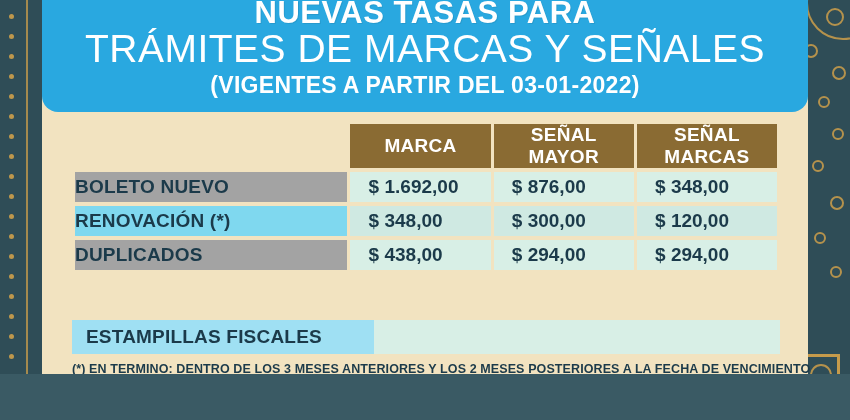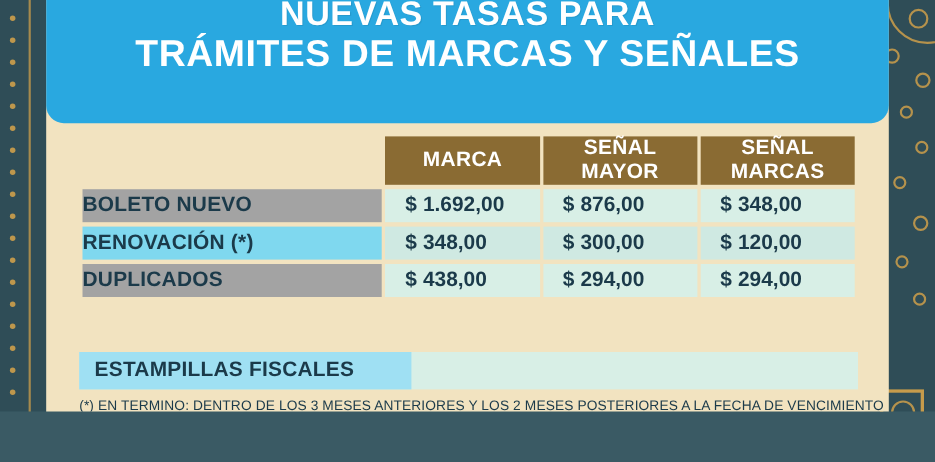--- a/index.html
+++ b/index.html
@@ -93,22 +93,22 @@
   }
   .header .title1 {
     font-size: 31px;
     font-weight: bold;
     letter-spacing: 0.5px;
     line-height: 34px;
     margin-top: 2px;
     text-shadow: 1px 1px 0 rgba(0,0,0,.08);
   }
   .header .title2 {
-    font-size: 34px;
-    font-weight: bold;
+    font-size: 39px;
+    font-weight: normal;
     letter-spacing: 0.5px;
     line-height: 38px;
   }
   .header .subtitle {
     font-size: 23px;
     font-weight: bold;
     letter-spacing: .3px;
     margin-top: 4px;
   }
 
@@ -218,21 +218,21 @@
     color: #1b3a4a;
   }
 
   
   .footnote {
     position: absolute;
     left: 30px;
     top: 368px;
     width: 740px;
     font-size: 12.5px;
-    font-weight: normal;
+    font-weight: bold;
     color: #1b3a4a;
     letter-spacing: .1px;
   }
 </style>
 </head>
 <body>
 
 <div id="poster">
 
   <div class="bg-left-strip">
@@ -278,20 +278,21 @@
     <div class="corner-frame" style="right:10px; bottom:26px; width:34px; height:34px;"></div>
     <div class="ring" style="right:18px; bottom:34px; width:18px; height:18px;"></div>
   </div>
 
   <div class="card">
     <div class="card-inner">
 
       <div class="header">
         <div class="title1">NUEVAS TASAS PARA</div>
         <div class="title2">TRÁMITES DE MARCAS Y SEÑALES</div>
+        <div class="subtitle">(VIGENTES A PARTIR DEL 03-01-2022)</div>
       </div>
 
       <div class="table-wrap">
         <table class="rates">
           <thead>
             <tr>
               <th class="head-blank col-label"></th>
               <th class="head col-val">MARCA</th>
               <th class="head col-val">SEÑAL MAYOR</th>
               <th class="head col-val">SEÑAL MARCAS</th>

